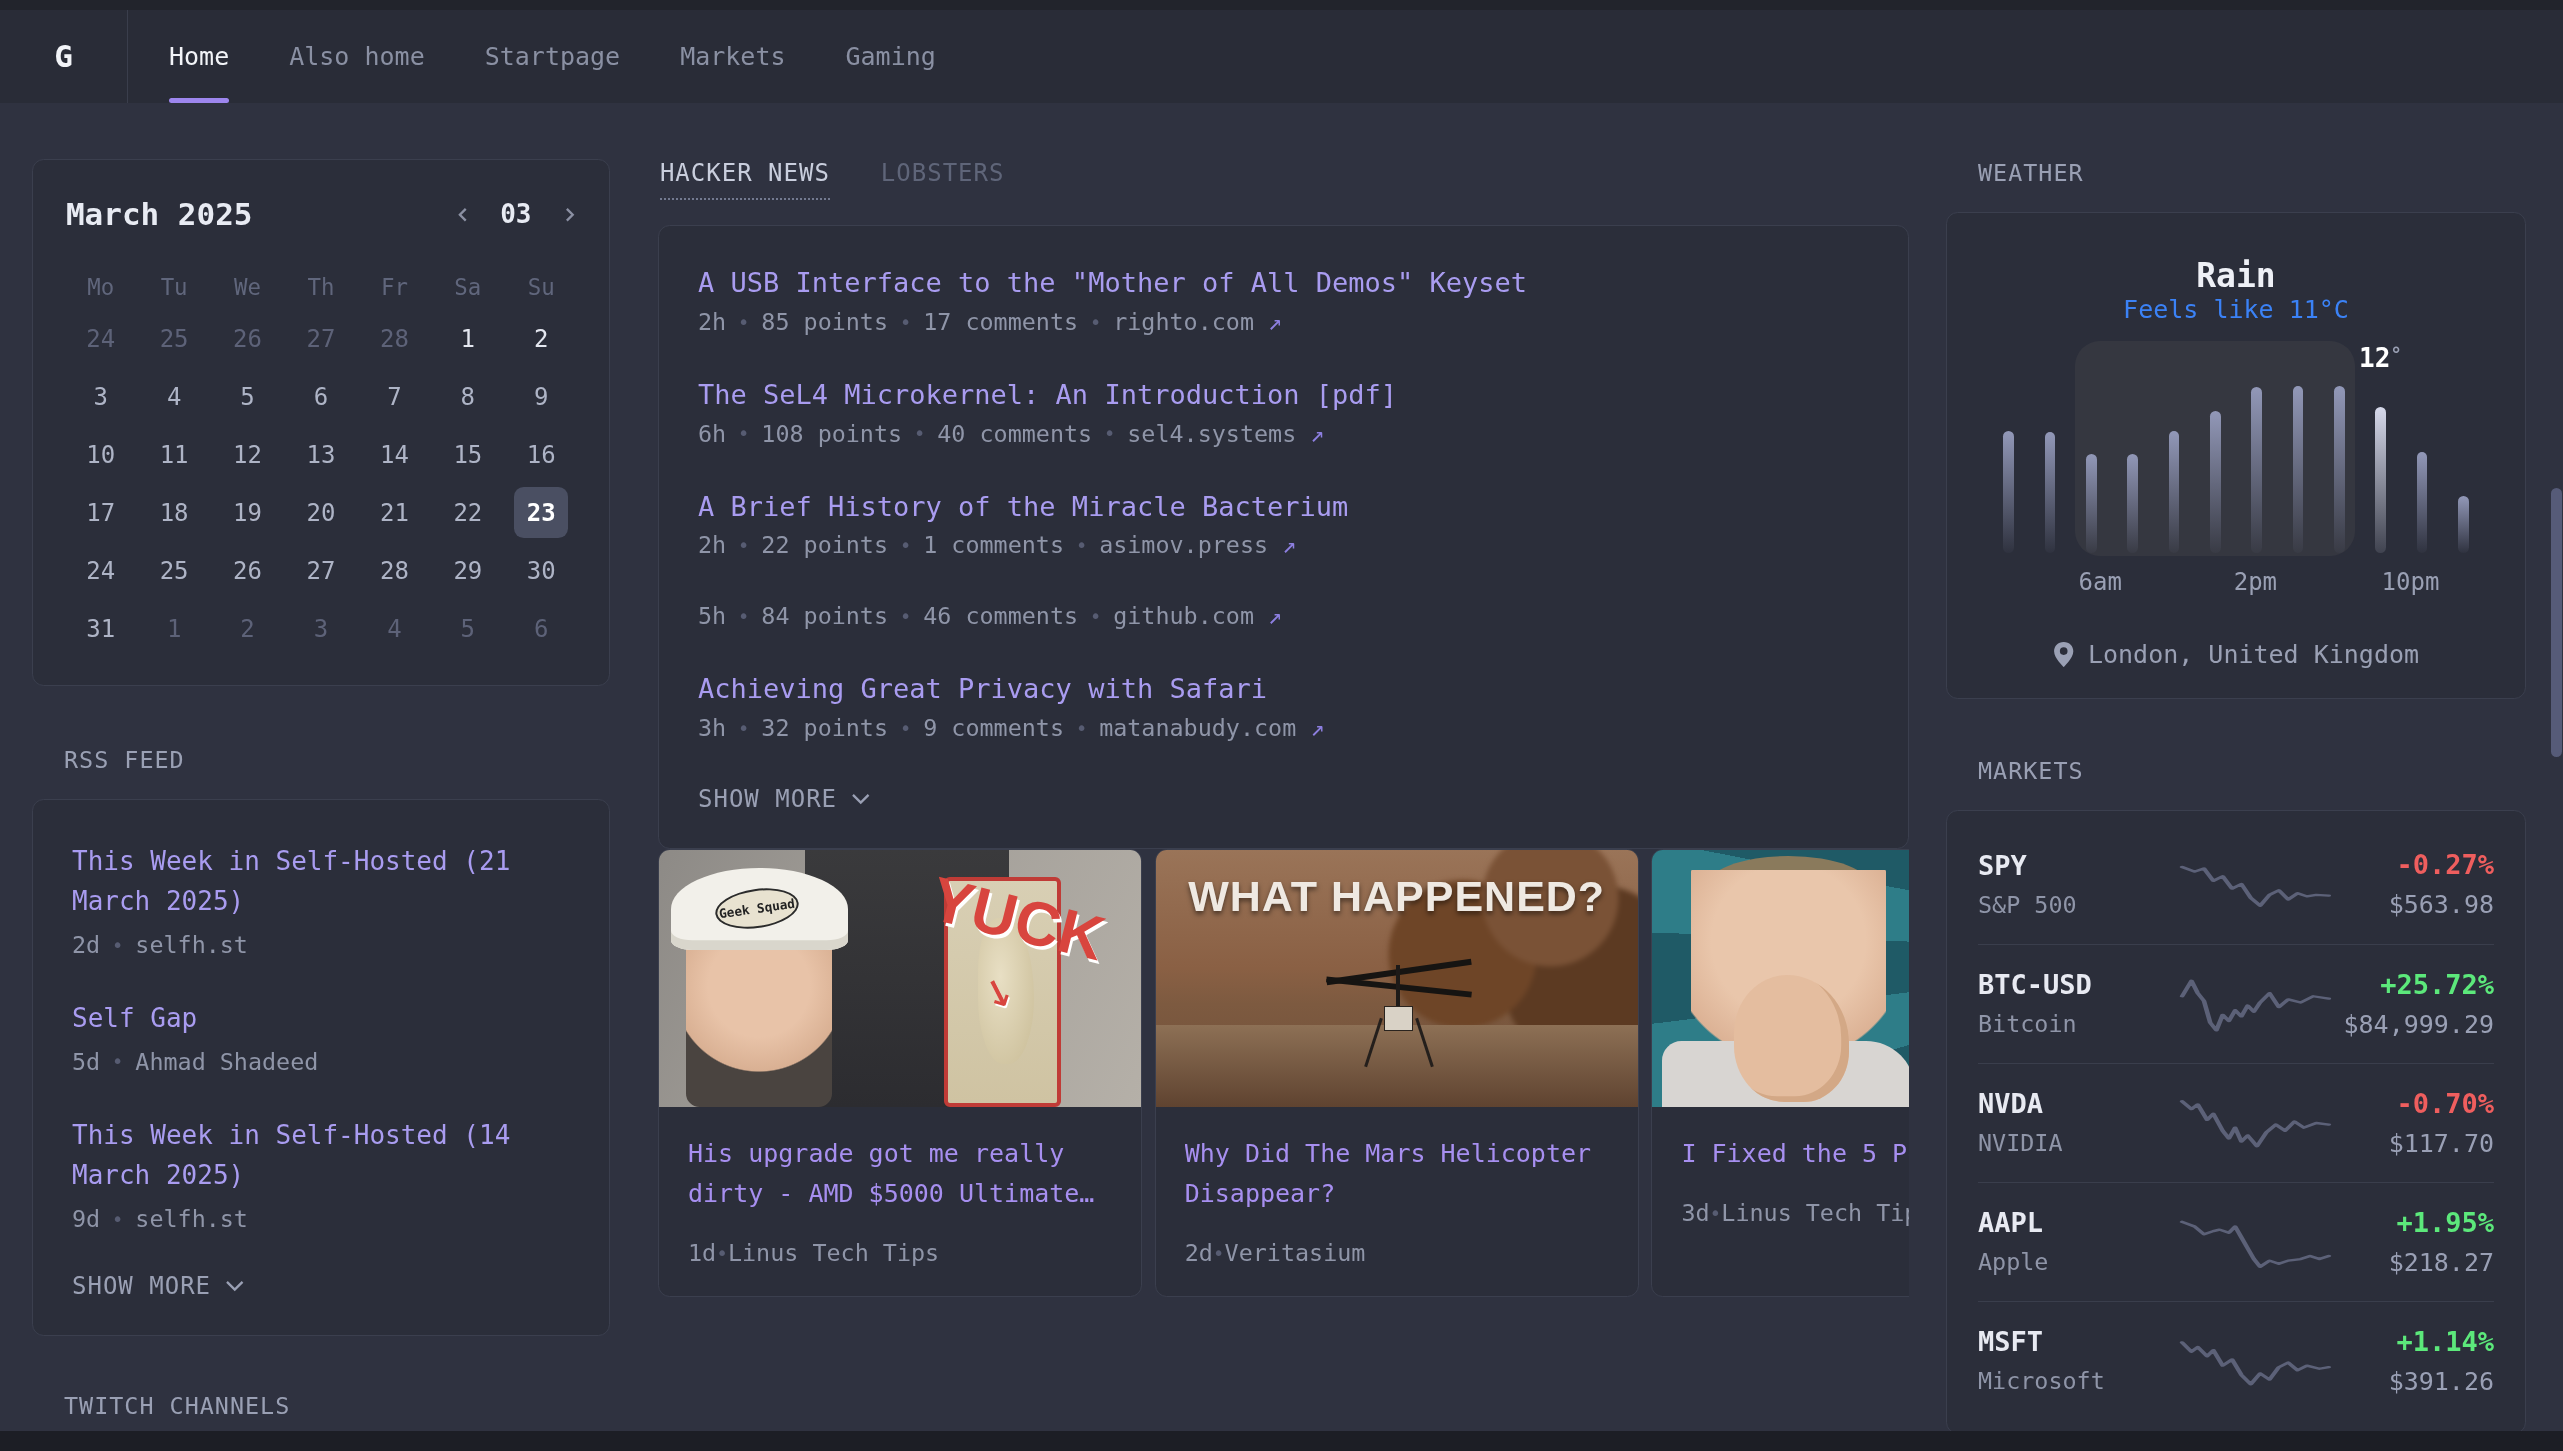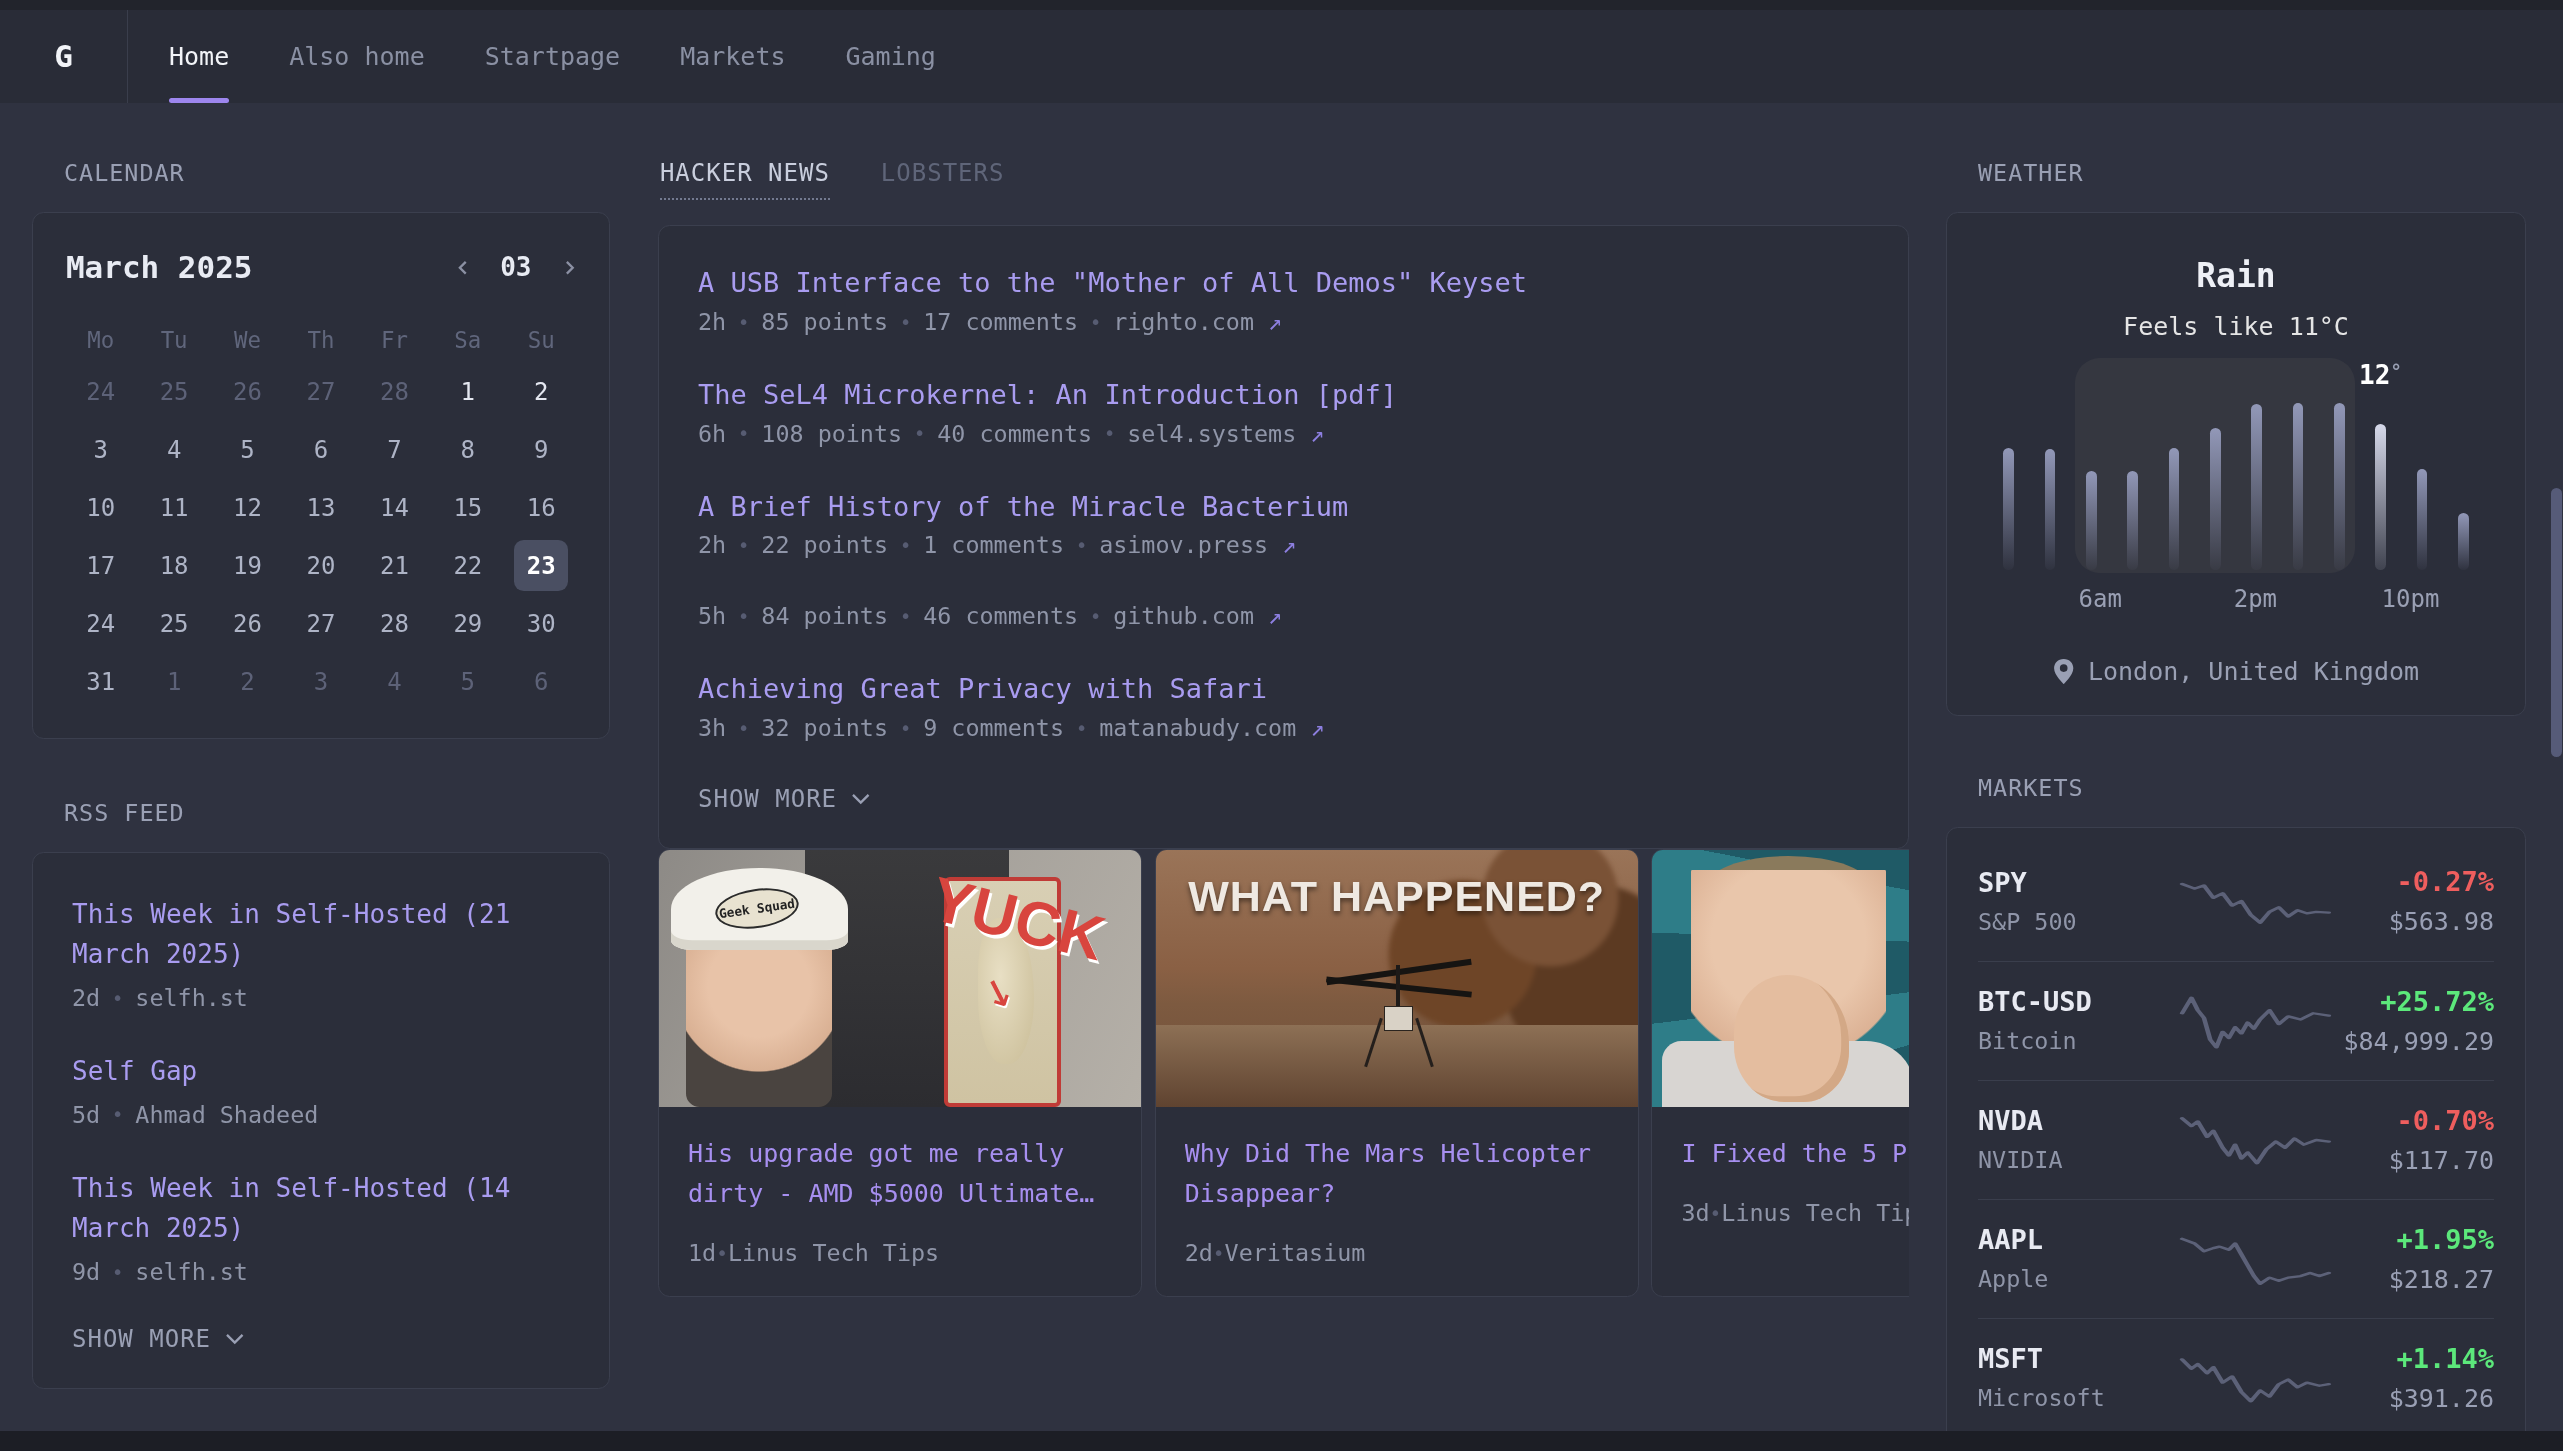--- a/index.html
+++ b/index.html
@@ -112,21 +112,21 @@
   .thumb-mars .leg2 { position:absolute; left:267px; top:167px; width:2.9px; height:51px; background:#241f1c; transform:rotate(-18deg); }
   .thumb-mars .body { position:absolute; left:228px; top:156px; width:29px; height:25px; background:#d9d2c6; border:1.9px solid #2a241f; }
   .thumb-teal { background:repeating-conic-gradient(from 200deg at 120% 40%, #2e7d88 0deg 9deg, #1f5a66 9deg 18deg); }
   .thumb-teal .face { position:absolute; left:39px; top:19.5px; width:195px; height:237px; background:radial-gradient(circle at 50% 30%, #e9c6ab 40%, #dcb295 62%, transparent 63%); }
   .thumb-teal .hair { position:absolute; left:51px; top:5.8px; width:171px; height:68px; background:#8a7a5c; border-radius:50% 50% 40% 40%; }
   .thumb-teal .hand { position:absolute; left:82px; top:125px; width:115px; height:127px; background:#e4bd9f; border-radius:46% 54% 40% 44%; box-shadow:inset -7.8px -5.8px 0 #d3a886; }
   .thumb-teal .jacket { position:absolute; left:9.7px; top:191px; width:253px; height:68px; background:#d8d5d2; border-radius:19.5px 49px 0 0; }
   
   .weather-card { text-align:center; padding:39px 33px 29px 33px; position:relative; }
   .weather-cond { font-size:33px; font-weight:bold; color:#eef0f6; margin-top:3.9px; }
-  .weather-feels { font-size:25px; color:#e5e5e5; margin-top:17px; }
+  .weather-feels { font-size:25px; color:#3b82f6; margin-top:0; }
   .weather-chart { position:relative; height:167px; margin:62px 23.4px 0 23.4px; display:flex; align-items:flex-end; justify-content:space-between; }
   .daylight {
     position:absolute; left:15.5%; right:24.5%; top:-45px; bottom:-3.9px;
     background:rgba(233,222,190,0.055); border-radius:25px;
   }
   .wbar-slot { position:relative; width:10.7px; display:flex; align-items:flex-end; height:100%; }
   .wbar { width:10.7px; border-radius:5.8px; background:linear-gradient(to bottom, #9298b8 0%, rgba(125,130,160,0.05) 100%); }
   .wbar.hl { background:linear-gradient(to bottom, #d6d9ea 0%, rgba(214,217,234,0.12) 100%); }
   .wbar-label { position:absolute; top:-43px; left:50%; transform:translateX(-50%); font-size:26px; font-weight:bold; color:#fff; white-space:nowrap; }
   .wbar-label .deg { color:#9aa0b4; font-size:19.5px; vertical-align:top; }
@@ -167,21 +167,20 @@
       <div class="nav-tab">Also home</div>
       <div class="nav-tab">Startpage</div>
       <div class="nav-tab">Markets</div>
       <div class="nav-tab">Gaming</div>
     </div>
 </nav>
 
 <div class="content">
 
   <div class="col-left">
-    <div class="section-label">CALENDAR</div>
     <div class="card">
       <div class="cal-header">
         <div class="cal-title">March 2025</div>
         <div class="cal-controls">
           <svg class="chev" viewBox="0 0 16 16">
               <polyline points="10,2 4,8 10,14"></polyline>
             </svg>
           <div class="cal-month-num">03</div>
           <svg class="chev" viewBox="0 0 16 16">
               <polyline points="6,2 12,8 6,14"></polyline>

